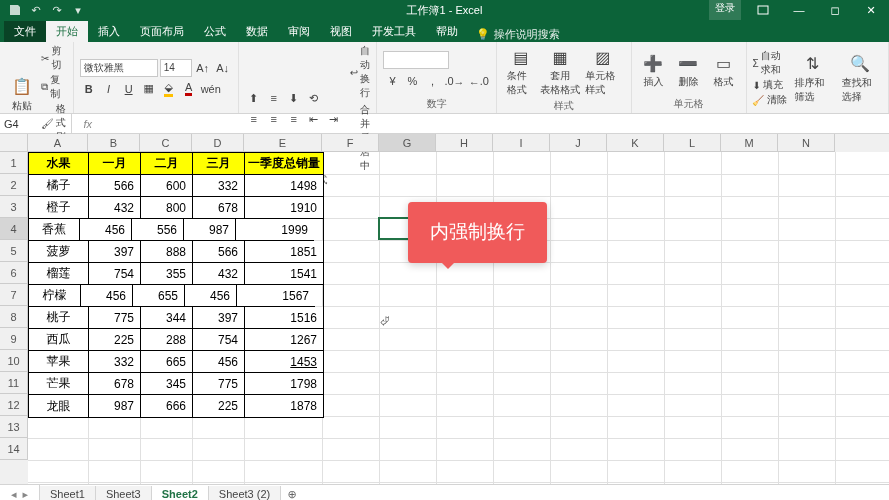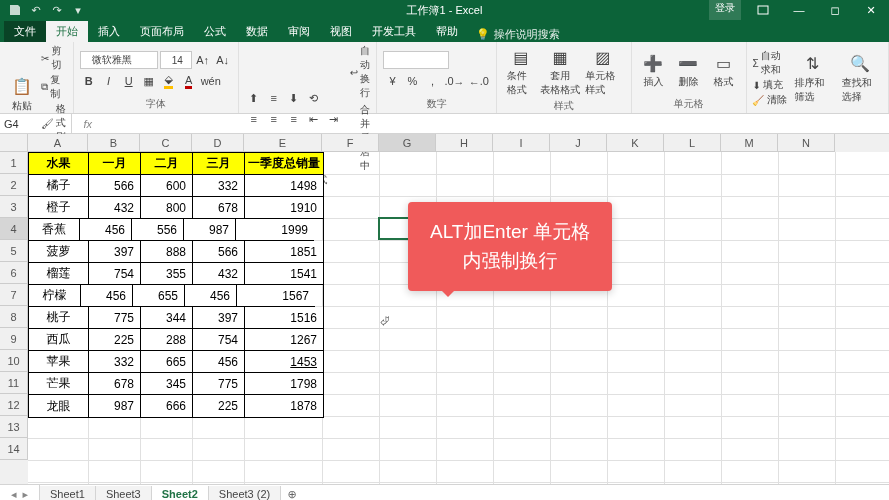--- a/index.html
+++ b/index.html
@@ -18,21 +18,21 @@
 .ribbon-tabs .tell{margin-left:8px;display:flex;align-items:center;gap:4px;opacity:.9}
 .ribbon{height:72px;background:#f3f3f3;border-bottom:1px solid #d4d4d4;display:flex;font-size:10px;color:#444}
 .group{border-right:1px solid #e0e0e0;padding:2px 6px 1px;display:flex;flex-direction:column}
 .group-body{flex:1;display:flex;align-items:center;gap:3px}
 .group-label{text-align:center;font-size:10px;color:#666;padding-bottom:1px}
 .big-btn{display:flex;flex-direction:column;align-items:center;justify-content:center;padding:2px 4px;gap:1px;min-width:32px}
 .big-btn .ico{width:22px;height:22px;display:flex;align-items:center;justify-content:center;font-size:16px}
 .stack{display:flex;flex-direction:column;gap:1px}
 .row{display:flex;gap:2px;align-items:center}
 .small-btn{min-width:18px;height:18px;display:flex;align-items:center;justify-content:center;border:1px solid transparent;font-size:11px}
-.combo{border:1px solid #c8c8c8;background:#fff;height:18px;display:flex;align-items:center;padding:0 11px;font-size:10px}
+.combo{border:1px solid #c8c8c8;background:#fff;height:18px;display:flex;align-items:center;padding:0 3px;font-size:10px}
 .namebox-bar{height:20px;background:#fff;border-bottom:1px solid #d4d4d4;display:flex;align-items:center}
 .namebox{width:72px;border-right:1px solid #d4d4d4;height:100%;display:flex;align-items:center;padding:0 4px;font-size:11px;color:#333}
 .fx-area{display:flex;align-items:center;height:100%}
 .fx-btn{width:20px;text-align:right;color:#888;font-style:italic}
 .sheet{position:relative;height:350px;overflow:hidden}
 .cols-hdr{display:flex;height:18px;background:#f0f0f0}
 .corner{width:28px;height:18px;border-right:1px solid #ccc;border-bottom:1px solid #ccc;background:#f0f0f0}
 .col-hdr{border-right:1px solid #ccc;border-bottom:1px solid #ccc;display:flex;align-items:center;justify-content:center;font-size:11px;color:#555;background:#f0f0f0}
 .col-hdr.sel{background:#d6d6d6}
 .rows-area{display:flex;height:332px}
@@ -153,21 +153,20 @@
         <span class="small-btn">
               <span style="border-bottom:3px solid #ffc000">⬙</span>
             </span>
         <span class="small-btn">
               <span style="border-bottom:3px solid #c00000">A</span>
             </span>
         <span class="small-btn">wén</span>
       </div>
     </div>
       </div>
-    <div class="group-label">字体</div>
   </div>
   <div class="group">
     <div class="group-body">
       <div class="stack" style="gap:3px">
         <div class="row">
           <span class="small-btn">⬆</span>
           <span class="small-btn">≡</span>
           <span class="small-btn">⬇</span>
           <span class="small-btn">⟲</span>
         </div>
@@ -427,21 +426,20 @@
             <div class="tcell" style="width: 60px;">龙眼</div>
             <div class="tcell num" style="width: 52px;">987</div>
             <div class="tcell num" style="width: 52px;">666</div>
             <div class="tcell num" style="width: 52px;">225</div>
             <div class="tcell num" style="width: 78px;">1878</div>
           </div>
         </div>
       <div class="sel-cell" id="sel-cell" style="left: 350px; top: 65px; width: 58px; height: 23px;"></div>
       <div class="cursor-img" style="left:352px;top:162px">⮰</div>
       <div class="callout" style="left:380px;top:50px">
-        <div>ALT加Enter  单元格</div>
         <div>内强制换行</div>
       </div>
     </div>
   </div>
 </div>
 
 <div class="sheet-tabs">
   <div class="nav-arrows">
       <span>◂</span>
       <span>▸</span>

